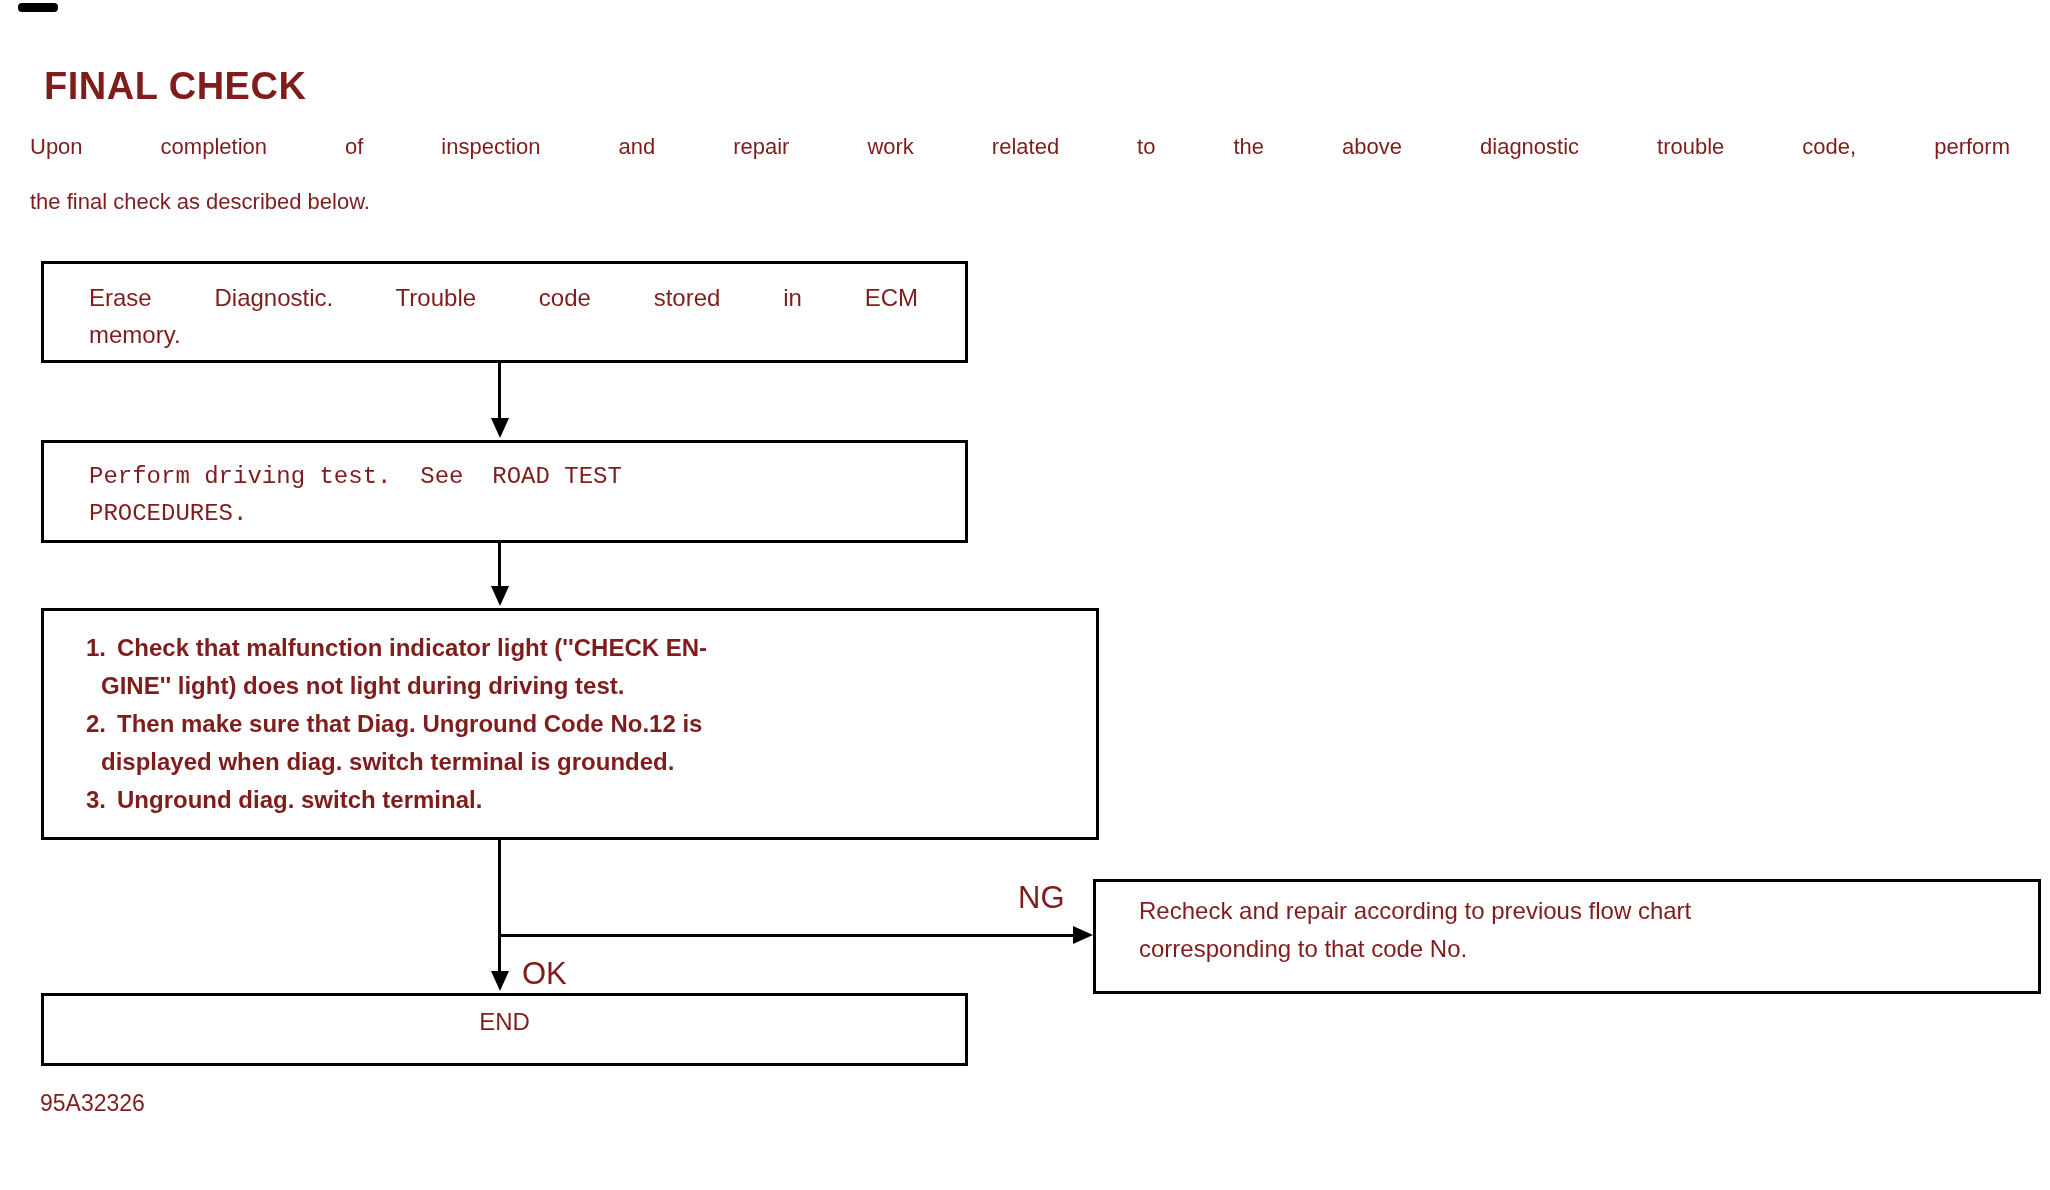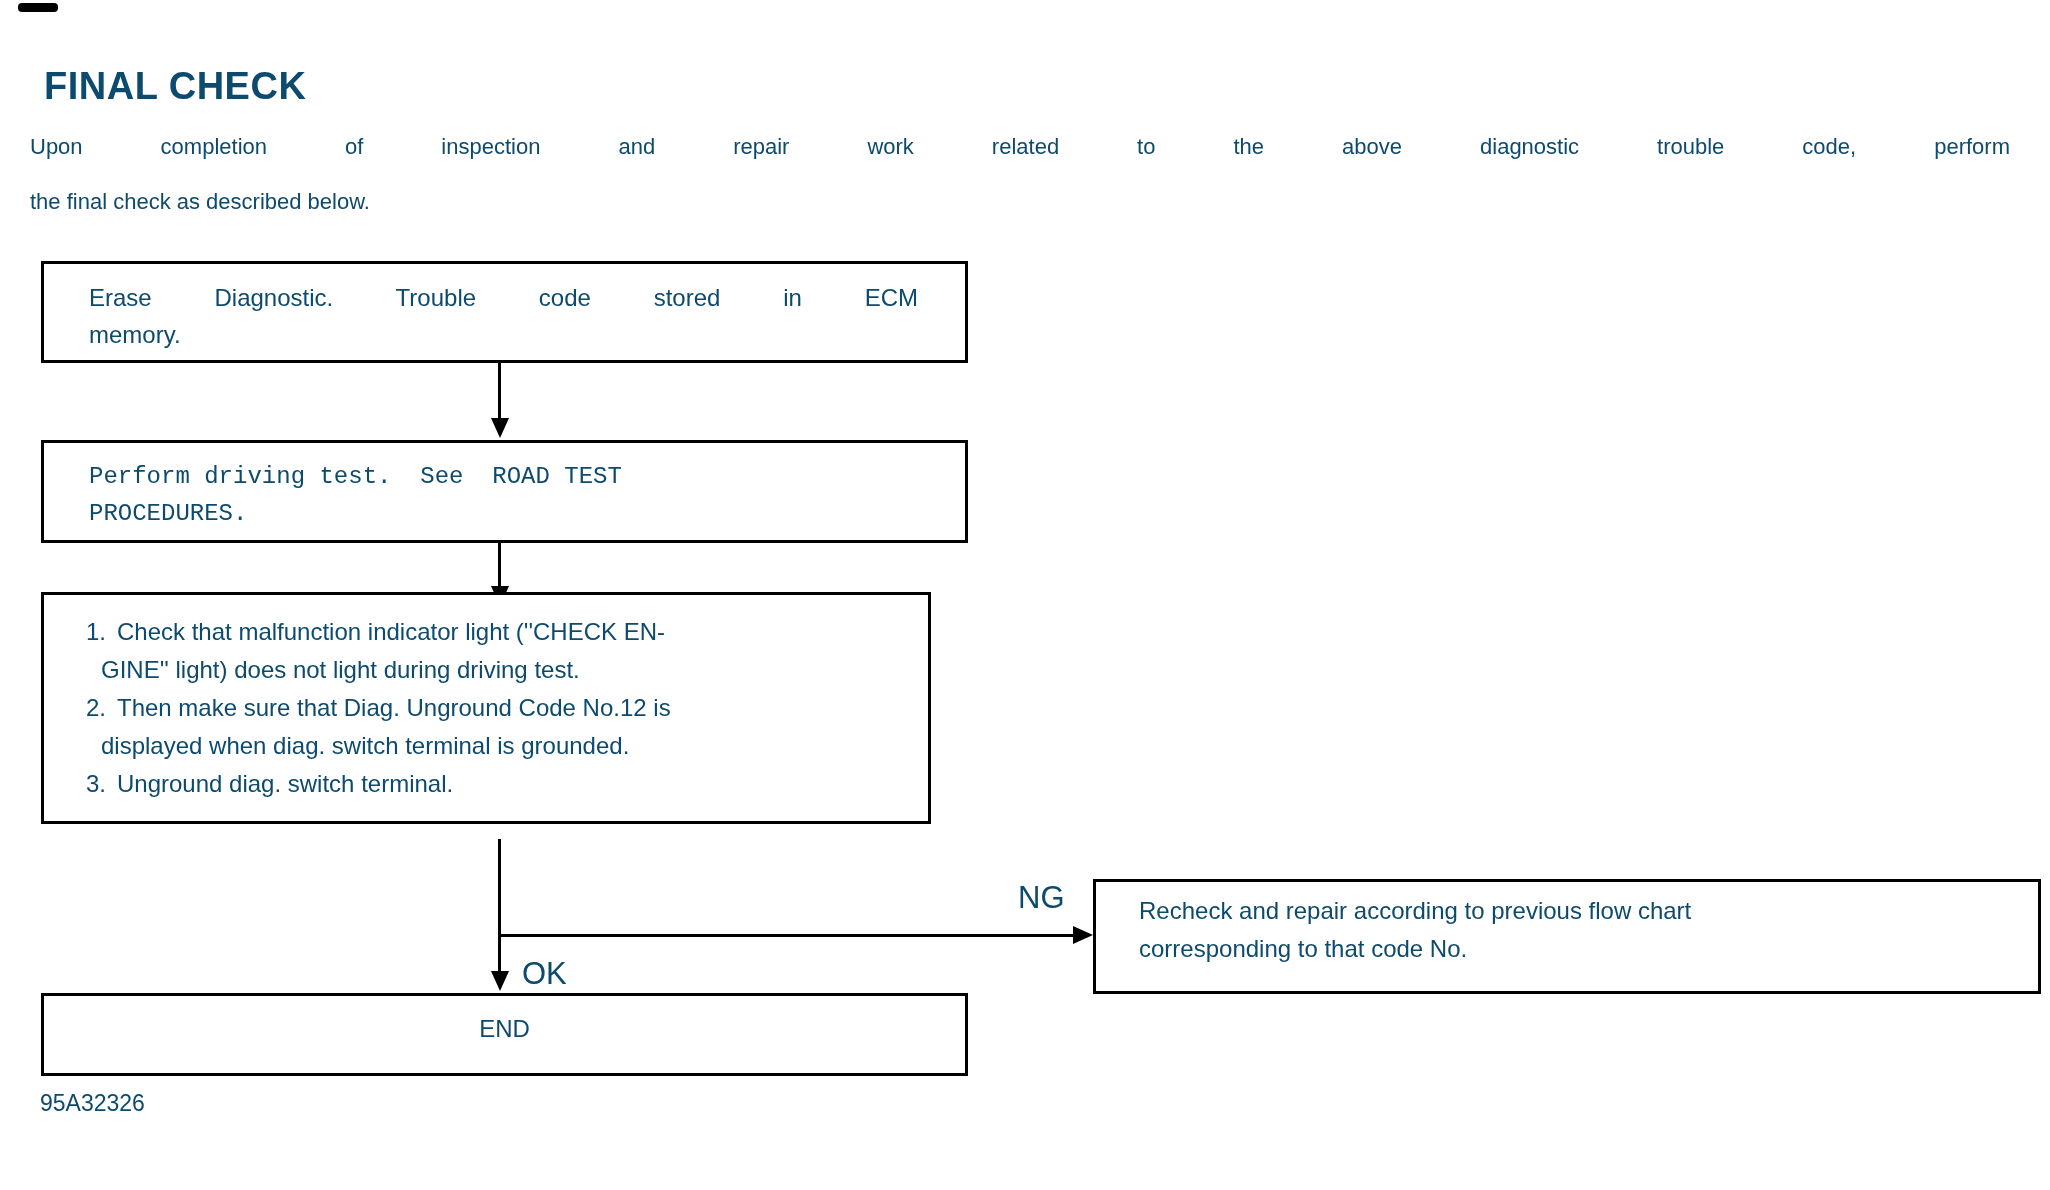--- a/index.html
+++ b/index.html
@@ -5,21 +5,21 @@
   html, body {
     margin: 0;
     padding: 0;
     background: #ffffff;
   }
   .canvas {
     position: relative;
     width: 2050px;
     height: 1190px;
     background: #ffffff;
-    color: #0c4a6e;
+    color: #7f1d1d;
     font-family: "Liberation Sans", "DejaVu Sans", sans-serif;
     overflow: hidden;
   }
 
   .artifact {
     position: absolute;
     left: 18px; top: 3px;
     width: 40px; height: 9px;
     background: #000;
     border-radius: 4px;
@@ -63,33 +63,34 @@
     line-height: 37px;
   }
   .box-drive {
     left: 41px; top: 440px;
     width: 927px; height: 103px;
     padding: 15px 40px 0 45px;
     line-height: 37px;
     font-family: Liberation Mono, monospace;
   }
   .box-check {
-    left: 41px; top: 592px;
-    width: 890px; height: 232px;
+    left: 41px; top: 608px;
+    width: 1058px; height: 232px;
     padding: 18px 30px 0 42px;
     line-height: 38px;
+    font-weight: bold;
   }
   .snum { display: inline-block; width: 31px; }
   .stext { white-space: pre-wrap; }
   .cont { margin-left: 15px; white-space: pre-wrap; }
 
   .box-end {
     left: 41px; top: 993px;
-    width: 927px; height: 83px;
-    padding-top: 14px;
+    width: 927px; height: 73px;
+    padding-top: 7px;
     text-align: center;
     line-height: 38px;
   }
   .box-recheck {
     left: 1093px; top: 879px;
     width: 948px; height: 115px;
     padding: 10px 25px 0 43px;
     line-height: 38px;
   }
 

